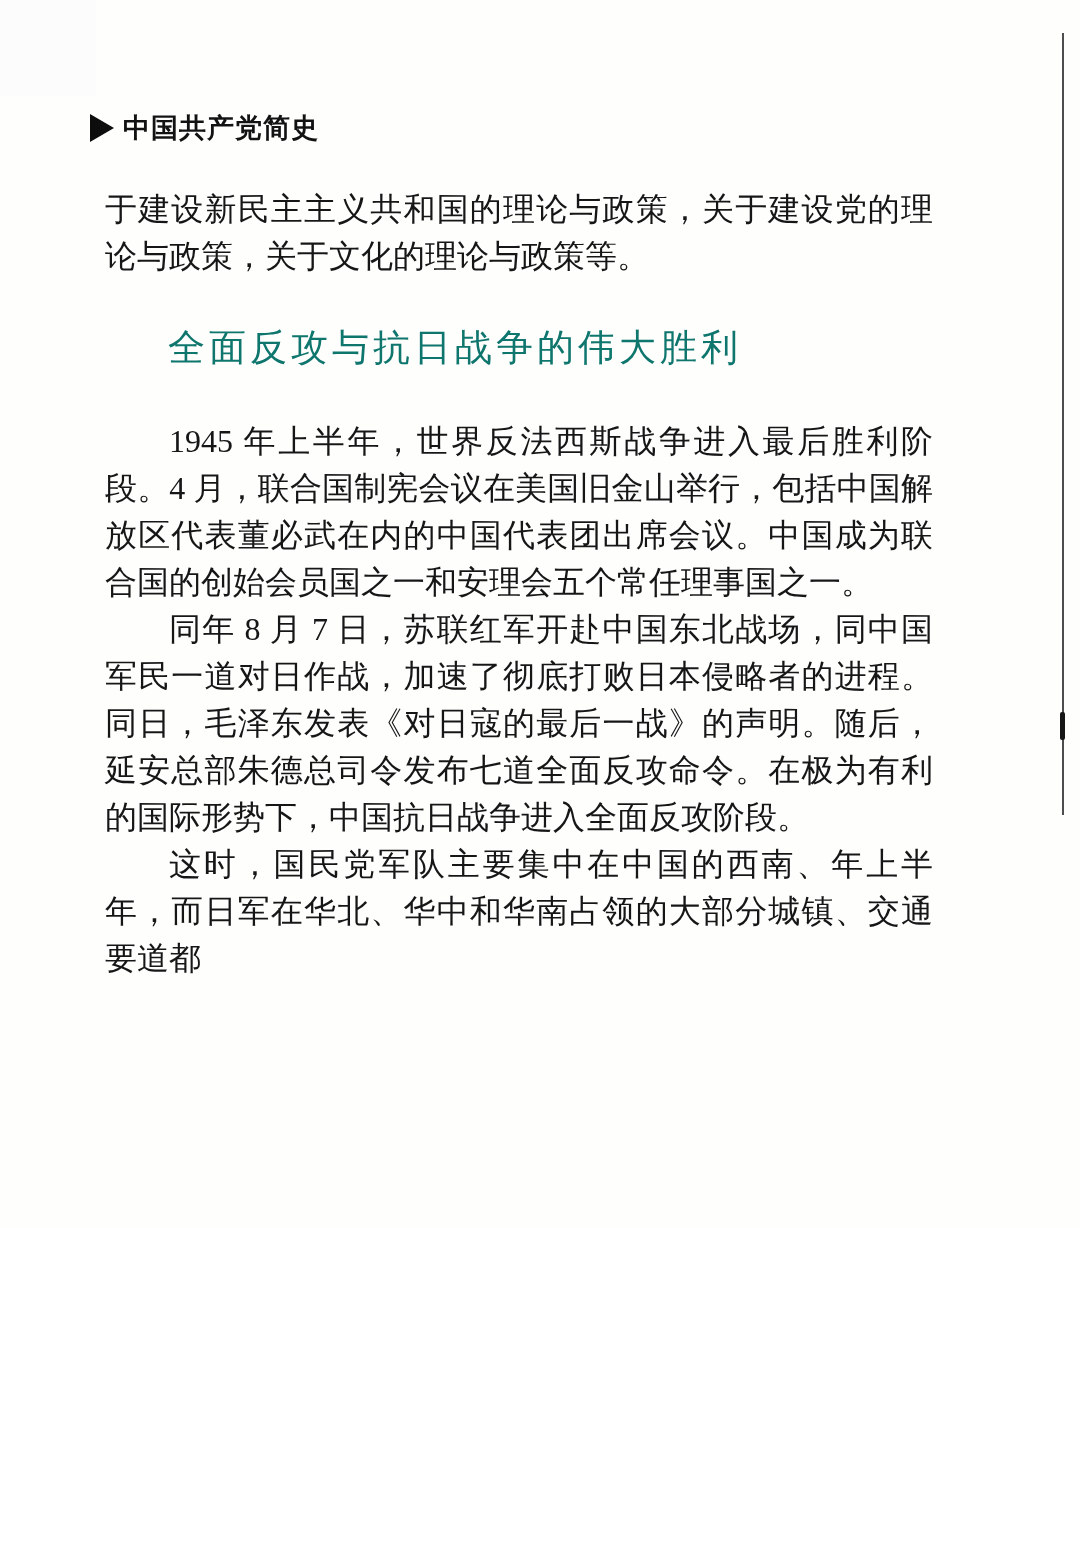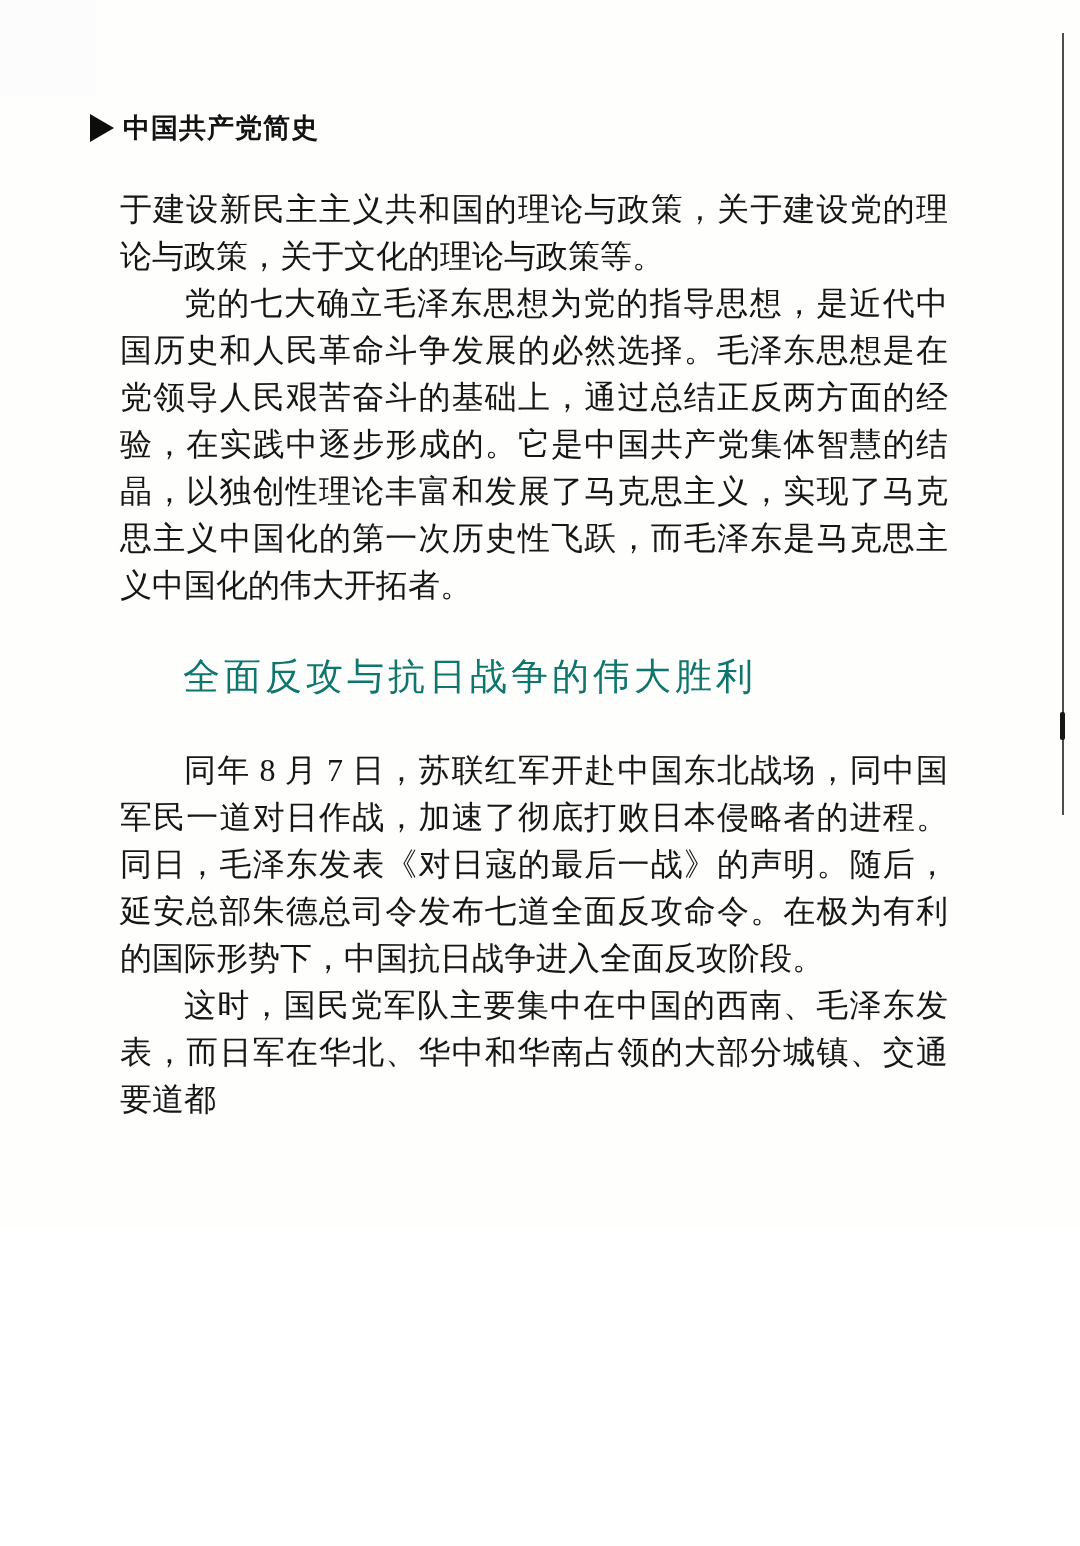--- a/index.html
+++ b/index.html
@@ -39,21 +39,21 @@
   .tri-icon {
     width: 0;
     height: 0;
     border-left: 24px solid #0d0d0d;
     border-top: 14px solid transparent;
     border-bottom: 14px solid transparent;
     display: inline-block;
   }
   .text-block {
     position: absolute;
-    left: 120px;
+    left: 105px;
     top: 186px;
     width: 828px;
     font-size: 32px;
     line-height: 47px;
     text-align: justify;
     color: #161616;
   }
   .text-block p {
     margin: 0;
     text-indent: 2em;
@@ -108,26 +108,26 @@
 
   <div class="corner-tint"></div>
 
   <div class="running-header">
     <span class="tri-icon"></span>
     <span>中国共产党简史</span>
   </div>
 
   <div class="text-block">
     <p class="no-indent">于建设新民主主义共和国的理论与政策，关于建设党的理论与政策，关于文化的理论与政策等。</p>
-    <p>党的七大确立毛泽东思想为党的指导思想，是近代中国历史和人民革命斗争发展的必然选择。毛泽东思想是在党领导人民艰苦奋斗的基础上，通过总结正反两方面的经验，在实践中逐步形成的。它是中国共产党集体智慧的结晶，以独创性理论丰富和发展了马克思主义，实现了马克思主义中国化的第一次历史性飞跃，而毛泽东是马克思主义中国化的伟大开拓者。</p>
 
     <h2 class="section-heading">全面反攻与抗日战争的伟大胜利</h2>
 
+    <p>1945 年上半年，世界反法西斯战争进入最后胜利阶段。4 月，联合国制宪会议在美国旧金山举行，包括中国解放区代表董必武在内的中国代表团出席会议。中国成为联合国的创始会员国之一和安理会五个常任理事国之一。</p>
     <p>同年 8 月 7 日，苏联红军开赴中国东北战场，同中国军民一道对日作战，加速了彻底打败日本侵略者的进程。同日，毛泽东发表《对日寇的最后一战》的声明。随后，延安总部朱德总司令发布七道全面反攻命令。在极为有利的国际形势下，中国抗日战争进入全面反攻阶段。</p>
-    <p>这时，国民党军队主要集中在中国的西南、毛泽东发表，而日军在华北、华中和华南占领的大部分城镇、交通要道都</p>
+    <p>这时，国民党军队主要集中在中国的西南、年上半年，而日军在华北、华中和华南占领的大部分城镇、交通要道都</p>
   </div>
 
   <div class="page-number">106</div>
 
   <div class="scan-line"></div>
   <div class="scan-blob"></div>
 
 </div>
 
 </body></html>

